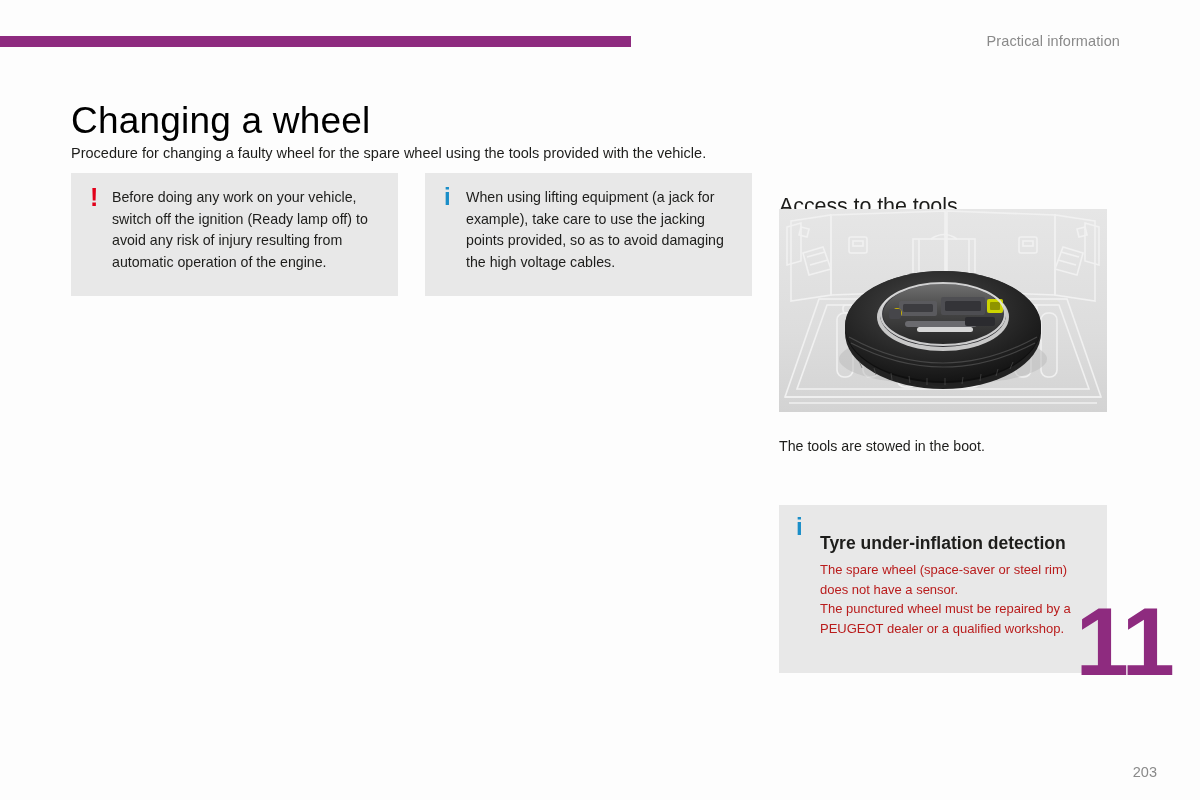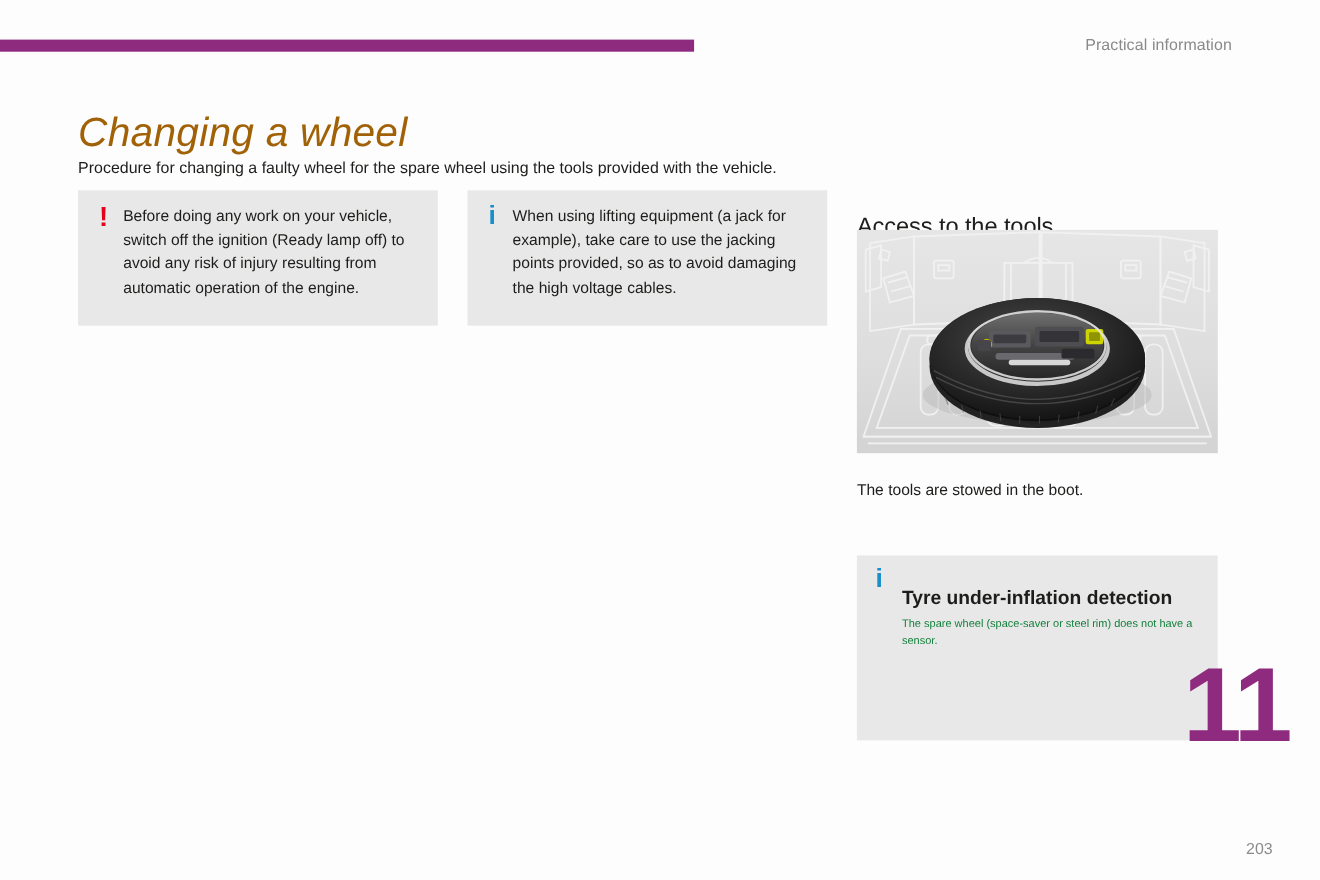--- a/index.html
+++ b/index.html
@@ -34,24 +34,23 @@
     white-space: nowrap;
   }
 
   
   .page-title {
     position: absolute;
     left: 71px;
     top: 76px;
     font-size: 37px;
     font-weight: 400;
-    color: #a16207;
+    color: #000000;
     letter-spacing: 0.2px;
     line-height: 1.1;
-    font-style: italic;
   }
   .page-intro {
     position: absolute;
     left: 71px;
     top: 129px;
     font-size: 14.5px;
     color: #1d1d1b;
     line-height: 1.3;
     white-space: nowrap;
   }
@@ -149,23 +148,23 @@
     padding: 12px 16px 0 17px;
   }
   .tyre-title {
     font-size: 17.5px;
     font-weight: 700;
     color: #1d1d1b;
     line-height: 1.22;
     margin-bottom: 6px;
   }
   .tyre-body {
-    font-size: 10px;
+    font-size: 13px;
     line-height: 1.5;
-    color: #15803d;
+    color: #b91c1c;
   }
   #callout-tyre .callout-icon { width: 24px; }
 
   
   .chapter-number {
     position: absolute;
     right: 27px;
     top: 594px;
     font-size: 96px;
     font-weight: 700;
@@ -337,18 +336,19 @@
 <p class="figure-caption">The tools are stowed in the boot.</p>
 
 <div class="callout" id="callout-tyre">
   <div class="callout-inner">
     <span class="callout-icon">
       <span class="icon-info">i</span>
     </span>
     <span style="display:block; width:265px;">
       <span class="tyre-title" style="display:block;margin-top:16px;">Tyre under-inflation detection</span>
       <span class="tyre-body" style="display:block;">The spare wheel (space-saver or steel rim) does not have a sensor.</span>
+      <span class="tyre-body" style="display:block;">The punctured wheel must be repaired by a PEUGEOT dealer or a qualified workshop.</span>
     </span>
   </div>
 </div>
 
 <div class="chapter-number">11</div>
 <div class="folio">203</div>
 
 </body></html>

